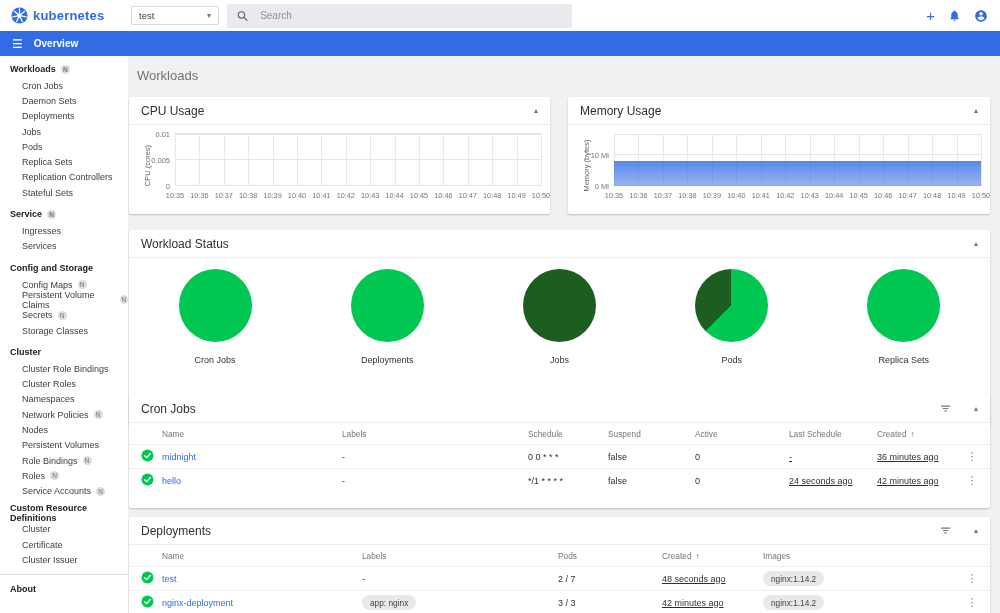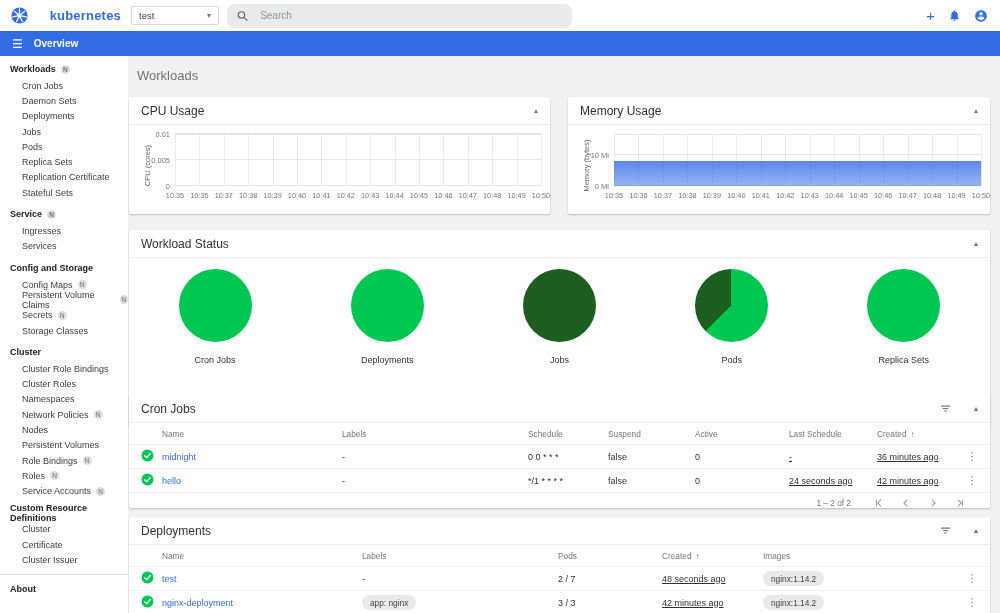--- a/index.html
+++ b/index.html
@@ -2,27 +2,27 @@
 <html><head>
 <meta charset="utf-8">
 <style>
   * { box-sizing: border-box; margin: 0; padding: 0; }
   html,body { width:1000px; height:613px; overflow:hidden; background:#f1f1f1;
     font-family:"Liberation Sans", sans-serif; color:#212121; }
   .app { width:1000px; height:613px; display:flex; flex-direction:column; }
 
   
   .topbar { height:31px; background:#fff; display:flex; align-items:center; flex:0 0 auto; }
-  .logo { display:flex; align-items:center; gap:5px; margin-left:11px; width:110px; cursor:pointer;justify-content:space-between; }
+  .logo { display:flex; align-items:center; gap:5px; margin-left:11px; width:110px; cursor:pointer; }
   .logo span { color:#326ce5; font-weight:bold; font-size:13px; letter-spacing:.2px; }
   .ns-select { margin-left:10px; width:88px; height:19px; border:1px solid #d9d9d9; border-radius:2px;
     background:#fff; display:flex; align-items:center; justify-content:space-between;
     padding:0 7px; font-size:9.5px; color:#424242; cursor:pointer; }
   .ns-select .caret { color:#757575; font-size:8px; }
-  .searchbox { margin-left:8px; width:345px; height:21px; background:#e8eaed; border-radius:8px;
+  .searchbox { margin-left:8px; width:345px; height:21px; background:#e8eaed; border-radius:3px;
     display:flex; align-items:center; padding:12px 10px; gap:12px; }
   .searchbox input { border:none; outline:none; background:transparent; font-size:10px; width:100%;
     font-family:"Liberation Sans", sans-serif; color:#424242; }
   .searchbox input::placeholder { color:#8f9499; }
   .top-actions { margin-left:auto; display:flex; align-items:center; gap:13px; margin-right:12px; }
   .plus-btn { color:#326ce5; font-size:15px; line-height:15px; cursor:pointer; font-weight:400; }
   .icon-btn { cursor:pointer; display:flex; }
 
   
   .navbar { height:25px; background:#326ce5; display:flex; align-items:center; gap:11px;
@@ -170,21 +170,21 @@
         <div class="sb-item">
           <span>Jobs</span>
         </div>
         <div class="sb-item">
           <span>Pods</span>
         </div>
         <div class="sb-item">
           <span>Replica Sets</span>
         </div>
         <div class="sb-item">
-          <span>Replication Certificate</span>
+          <span>Replication Controllers</span>
         </div>
         <div class="sb-item">
           <span>Stateful Sets</span>
         </div>
         <div class="sb-header">
           <span>Service</span>
           <span class="n-badge">N</span>
         </div>
         <div class="sb-item">
           <span>Ingresses</span>
@@ -451,49 +451,20 @@
               <span class="cell"><span class="link">hello</span></span>
               <span class="cell">-</span>
               <span class="cell">*/1 * * * *</span>
               <span class="cell">false</span>
               <span class="cell">0</span>
               <span class="cell underlined">24 seconds ago</span>
               <span class="cell underlined">42 minutes ago</span>
               <span class="cell menu-cell">⋮</span>
             </div>
           </div>
-        <div class="tbl-footer">
-          <span class="pg-label">1 – 2 of 2</span>
-          <span class="pg-btn">
-            <svg width="10" height="10" viewBox="0 0 12 12">
-                <g stroke="#9e9e9e" stroke-width="1.3" fill="none">
-                  <path d="M8.5 2 L4.5 6 L8.5 10"></path>
-                  <line x1="3" y1="2" x2="3" y2="10"></line>
-                </g>
-              </svg>
-            </span>
-          <span class="pg-btn">
-            <svg width="10" height="10" viewBox="0 0 12 12">
-                <path d="M7.5 2 L3.5 6 L7.5 10" stroke="#9e9e9e" stroke-width="1.3" fill="none"></path>
-              </svg>
-            </span>
-          <span class="pg-btn">
-            <svg width="10" height="10" viewBox="0 0 12 12">
-                <path d="M4.5 2 L8.5 6 L4.5 10" stroke="#9e9e9e" stroke-width="1.3" fill="none"></path>
-              </svg>
-            </span>
-          <span class="pg-btn">
-            <svg width="10" height="10" viewBox="0 0 12 12">
-                <g stroke="#9e9e9e" stroke-width="1.3" fill="none">
-                  <path d="M3.5 2 L7.5 6 L3.5 10"></path>
-                  <line x1="9" y1="2" x2="9" y2="10"></line>
-                </g>
-              </svg>
-            </span>
-        </div>
       </section>
 
       <section class="card" id="dep-card">
         <div class="card-header">
           <span class="card-title">Deployments</span>
           <span class="card-tools">
             <svg width="13" height="13" viewBox="0 0 16 16">
               <g stroke="#757575" stroke-width="1.4" stroke-linecap="round">
                 <line x1="3" y1="5" x2="13" y2="5"></line>
                   <line x1="5.2" y1="8" x2="10.8" y2="8"></line>

